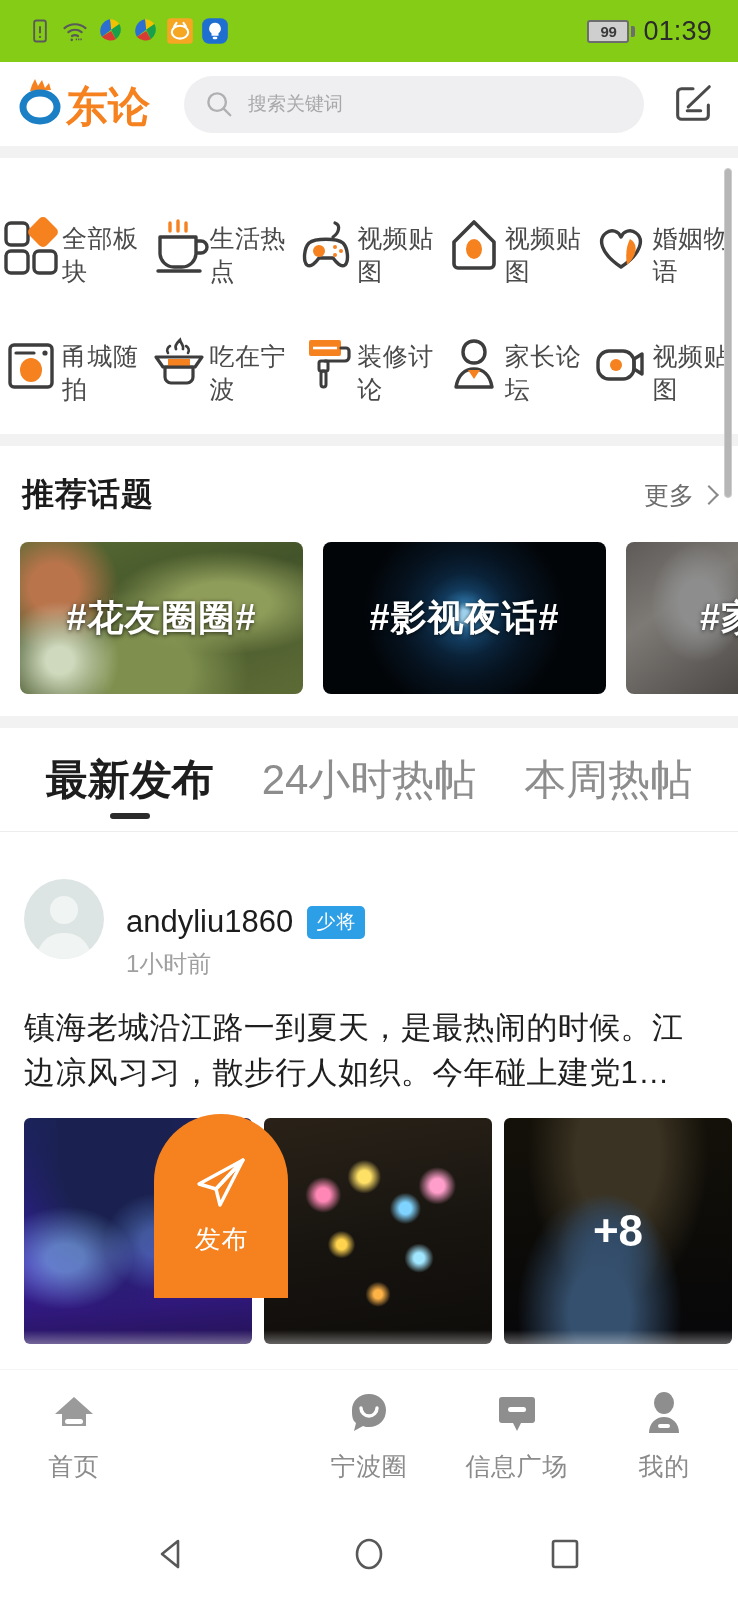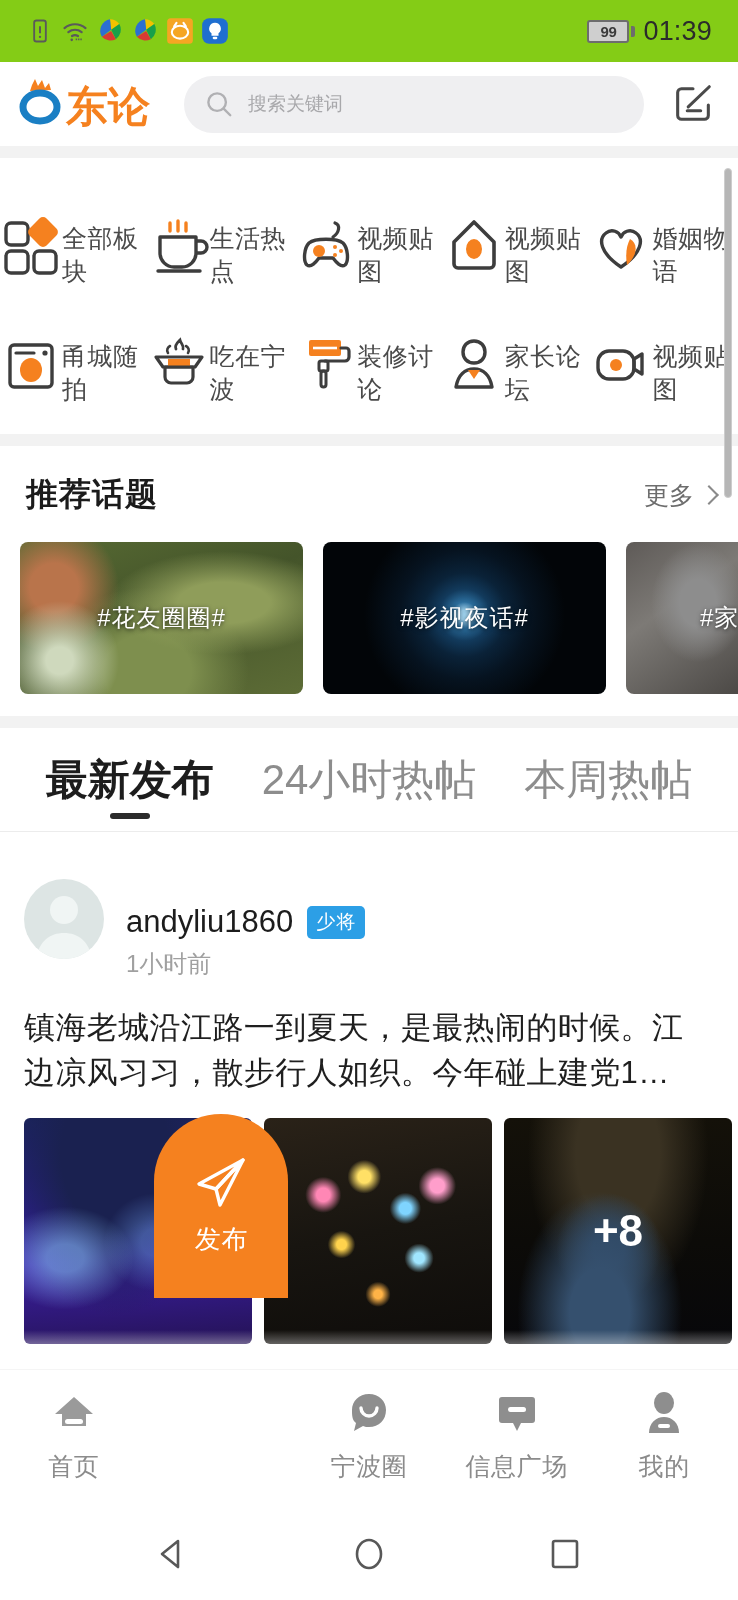--- a/index.html
+++ b/index.html
@@ -57,35 +57,35 @@
   .grid-label { margin-top: 22px; font-size: 25px; color: #4a4a4a; letter-spacing: 0.5px; }
 
   .vscroll {
     position: absolute; right: 6px; top: 10px; width: 8px; height: 330px;
     background: #b6b6b6; border-radius: 4px; border: 1px solid #cdcdcd;
   }
 
   
   .topics { background: #fff; padding: 18px 0 22px; }
   .topics-head {
-    display: flex; align-items: center; padding: 0 22px 0 10px; height: 62px; margin-left: 16px;
+    display: flex; align-items: center; padding: 0 22px 0 22px; height: 62px;
   }
   .topics-title { font-size: 32px; color: #1b1b1b; font-weight: 700; letter-spacing: 1px; }
   .topics-more { margin-left: auto; display: flex; align-items: center; gap: 2px;
     font-size: 25px; color: #6d6d6d; }
   .chev { width: 14px; height: 14px; border-right: 2px solid #8a8a8a; border-top: 2px solid #8a8a8a;
     transform: rotate(45deg); margin-left: 6px; }
   .topics-strip { display: flex; gap: 20px; padding: 16px 0 0 20px; overflow: hidden; }
   .topic-card {
     width: 283px; height: 152px; border-radius: 8px; flex: none;
     position: relative; overflow: hidden;
   }
   .topic-card .tc-label {
     position: absolute; left: 0; right: 0; top: 50%; transform: translateY(-50%);
-    text-align: center; color: #fff; font-size: 24px; font-weight: 400;
+    text-align: center; color: #fff; font-size: 36px; font-weight: 700;
     text-shadow: 0 1px 4px rgba(0,0,0,.75); letter-spacing: 1px;
   }
   .tc3 { width: 120px; }
   .tc3 .tc-label { text-align: left; padding-left: 74px; overflow: hidden; white-space: nowrap; }
 
   
   .bg-garden {
     background:
       radial-gradient(circle at 14% 78%, #cfd9bd 0 5%, transparent 22%),
       radial-gradient(circle at 12% 30%, #b9744b 0 9%, transparent 24%),

